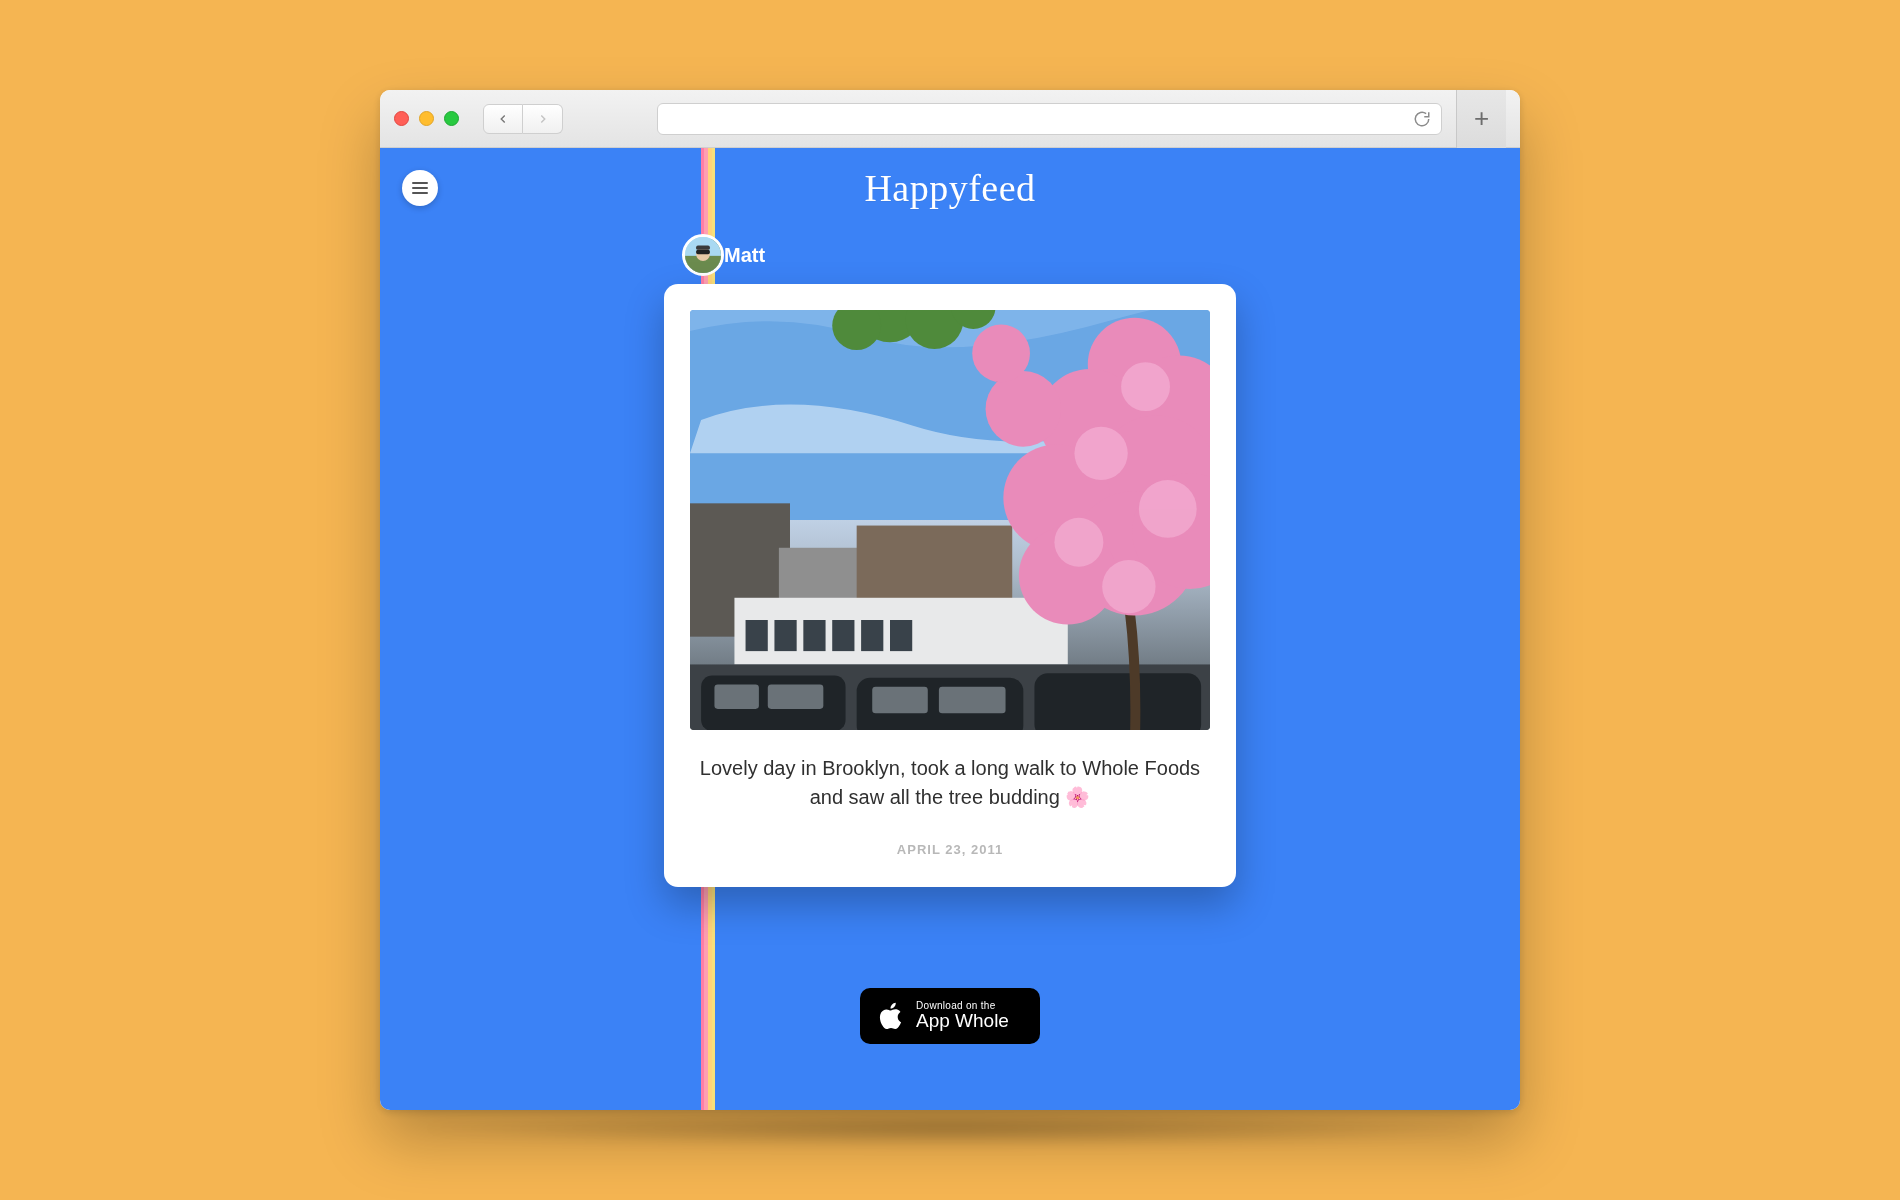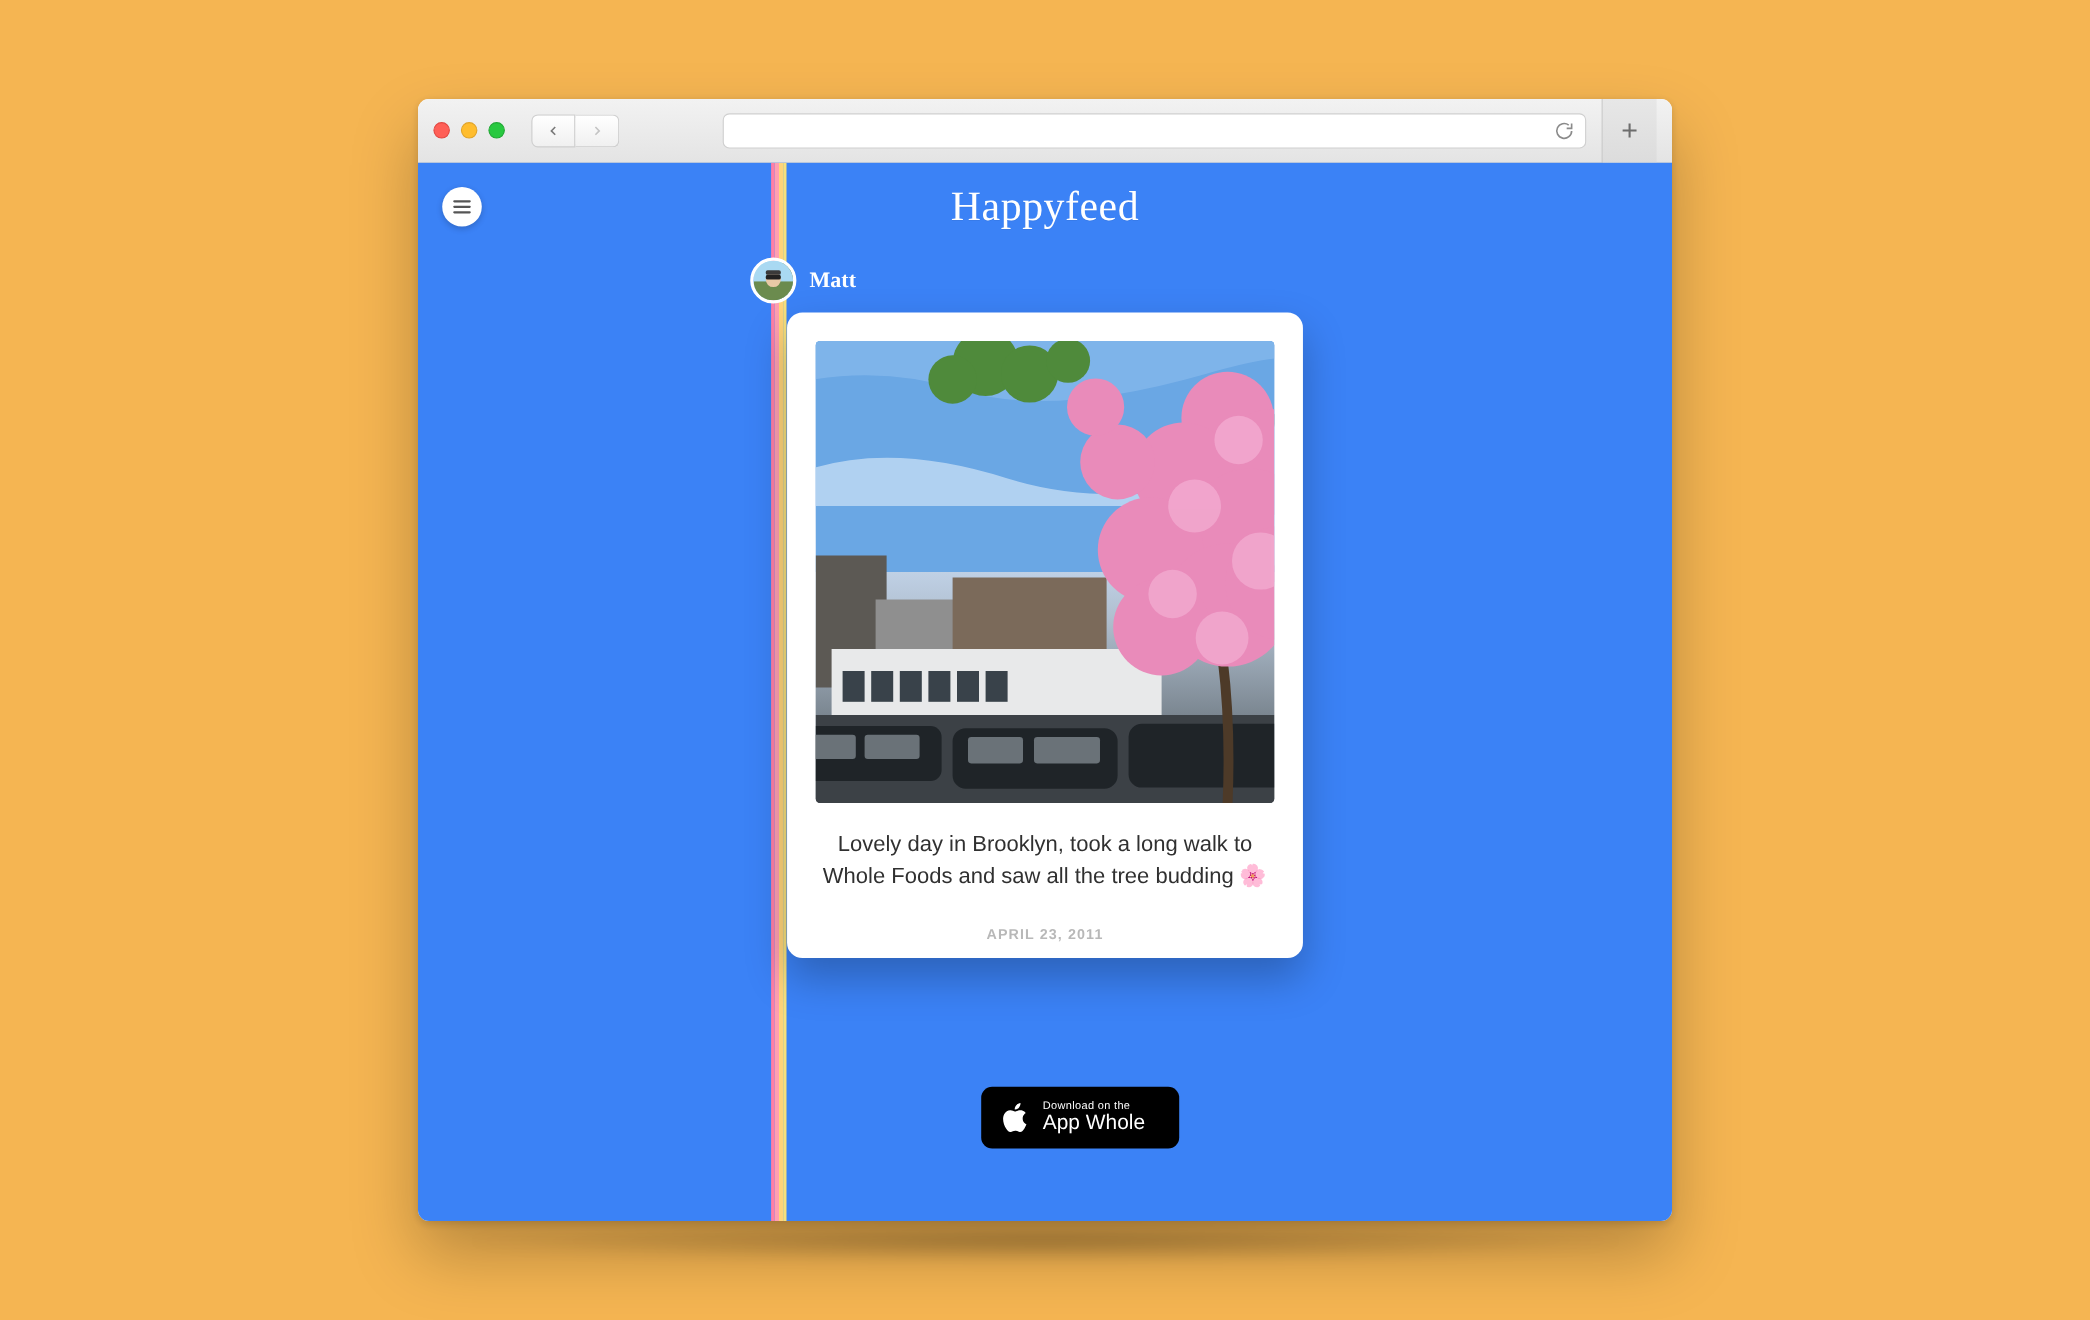--- a/index.html
+++ b/index.html
@@ -69,49 +69,49 @@
       content:""; display:block; width:16px; height:2px; background:#555; border-radius:2px;
     }
     .menu-btn span::before{ transform:translateY(-5px);}
     .menu-btn span::after { transform:translateY(3px);}
     .logo {
       position:absolute; top:18px; left:50%; transform:translateX(-50%);
       font-family: "Brush Script MT", cursive; color:#fff; font-size:38px;
       letter-spacing:.5px; text-shadow:0 1px 0 rgba(0,0,0,.05);
     }
     .profile {
-      position:absolute; top:86px; left:302px; display:flex; align-items:center; gap:12px;font-family:Liberation Serif, serif;
+      position:absolute; top:86px; left:302px; display:flex; align-items:center; gap:0;
     }
     .avatar { width:42px; height:42px; border-radius:50%; border:3px solid #fff; overflow:hidden;
       background:linear-gradient(135deg,#b3dff5 0 40%,#6e8c50 40% 100%);}
     .avatar svg{width:100%;height:100%;}
     .username { color:#fff; font-weight:700; font-size:20px; }
     
     .card {
       position:absolute; top:136px; left:50%; transform:translateX(-50%);
-      width:469px; background:#fff; border-radius:14px; padding:26px 26px 14px;
+      width:572px; background:#fff; border-radius:14px; padding:26px 26px 30px;
       box-shadow:0 18px 38px rgba(0,0,0,.25);
     }
     .photo {
       width:100%; height:420px; border-radius:4px; overflow:hidden; position:relative;
       background:linear-gradient(180deg,#6aa8e6 0%,#9dc1eb 35%,#c7d9f0 45%,#b0bfcf 60%,#4b5358 100%);
     }
     
     .photo svg{position:absolute; inset:0; width:100%; height:100%;}
     .caption {
       margin-top:24px; text-align:center; font-size:20px; color:#303030; line-height:1.45;
       padding: 0 6px;
     }
     .date {
       margin-top:30px; text-align:center; font-size:13px; font-weight:700;
       letter-spacing:1px; color:#b8b8b8;
     }
     
     .stores { position:absolute; bottom:66px; left:50%; transform:translateX(-50%);
-      display:flex; gap:24px;margin-left:32px; }
+      display:flex; gap:24px; }
     .badge {
       width:180px; height:56px; background:#000; color:#fff; border-radius:10px;
       display:flex; align-items:center; gap:12px; padding:0 16px;
     }
     .badge .icon{width:28px; display:flex; align-items:center; justify-content:center;}
     .badge .text{display:flex; flex-direction:column; line-height:1.05;}
     .badge .small{font-size:10px; letter-spacing:.3px;}
     .badge .big{font-size:19px; font-weight:500;}
     .play .small{font-size:9px; letter-spacing:.8px;}
     .play .big{font-size:18px;}

